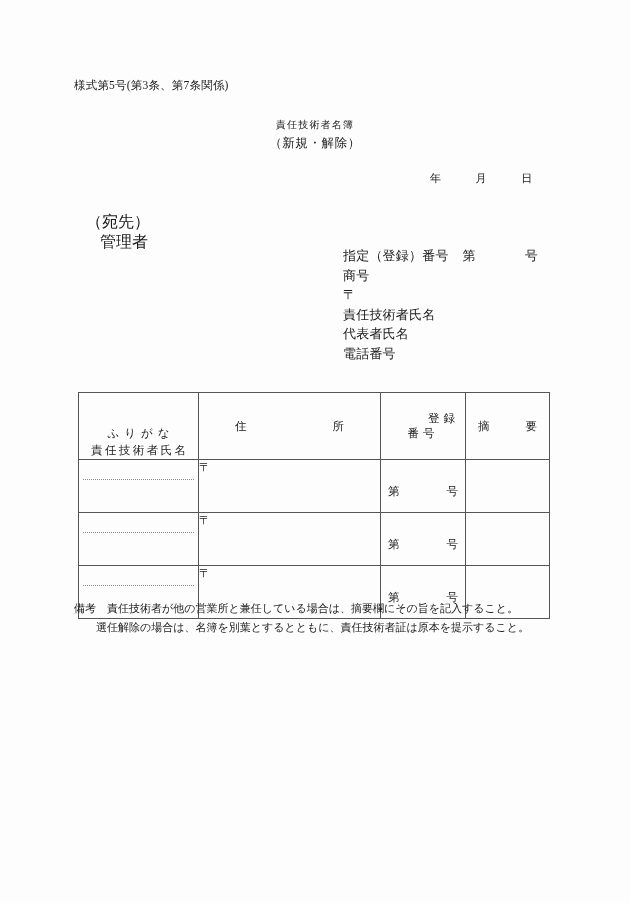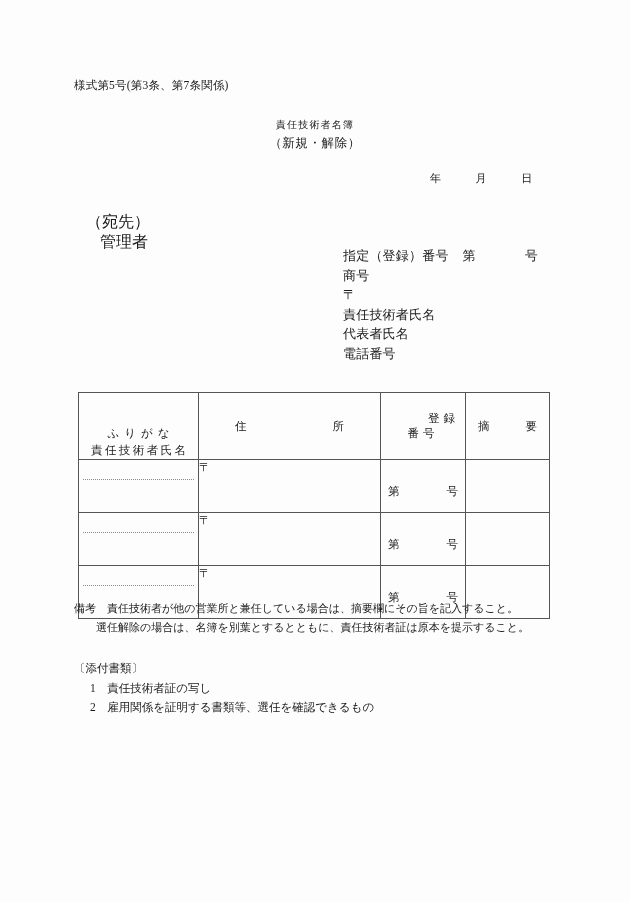--- a/index.html
+++ b/index.html
@@ -333,19 +333,14 @@
         </td>
       </tr>
     </tbody>
   </table>
 
   <div class="remarks">
     <div class="remarks-line1">備考　責任技術者が他の営業所と兼任している場合は、摘要欄にその旨を記入すること。</div>
     <div class="remarks-line2">選任解除の場合は、名簿を別葉とするとともに、責任技術者証は原本を提示すること。</div>
   </div>
 
-  <div class="attachments">
-    <div class="attach-title">〔添付書類〕</div>
-    <div class="attach-item">1　責任技術者証の写し</div>
-    <div class="attach-item">2　雇用関係を証明する書類等、選任を確認できるもの</div>
-  </div>
 
 </div>
 
 </body></html>

